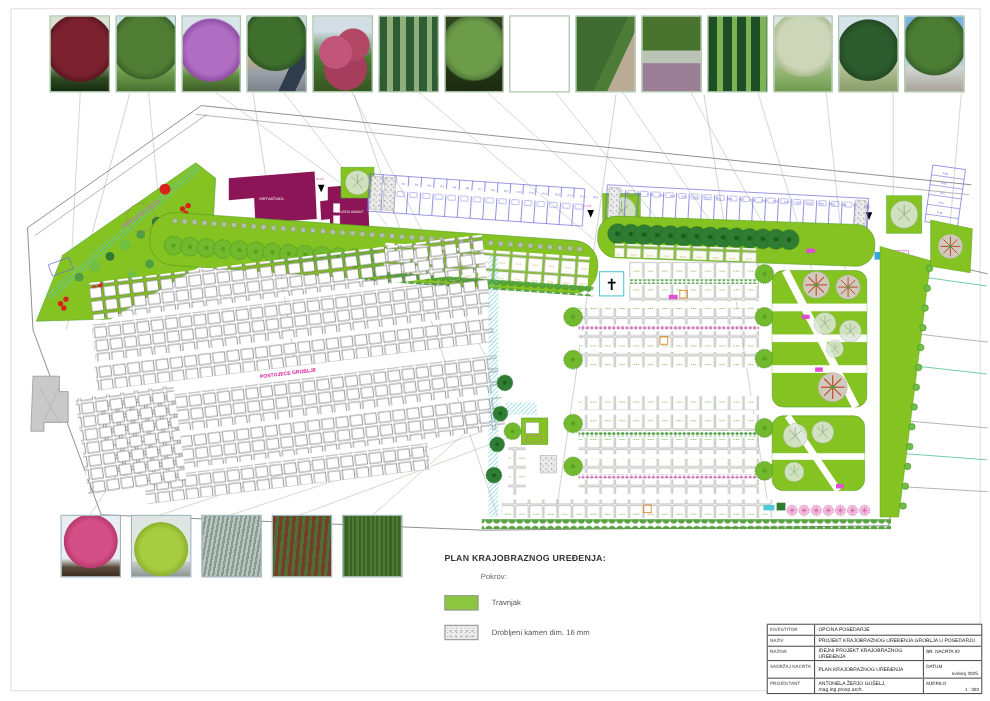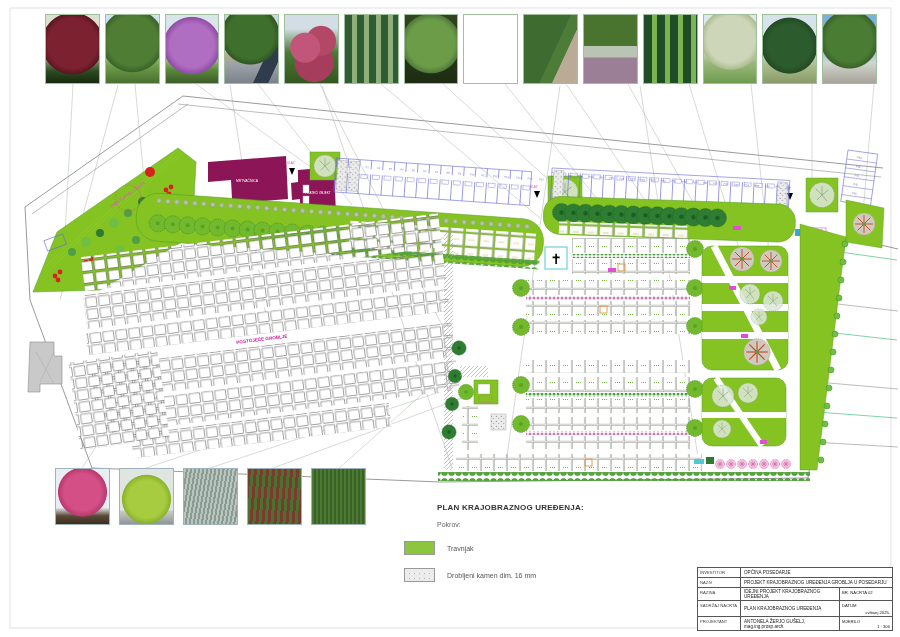--- a/index.html
+++ b/index.html
@@ -31,21 +31,21 @@
   .p13{background:radial-gradient(circle at 50% 45%,#2c5b2d 0 46%,#234b24 60%,transparent 62%),linear-gradient(#d7e3ea 0 40%,#a9bb8a 75%,#8a9b6a);}
   .p14{background:radial-gradient(circle at 50% 36%,#4a7c33 0 44%,#3a632a 56%,transparent 58%),linear-gradient(#79b1e0 0 45%,#cfd6cf 70%,#a8a29a);}
   .b1{background:radial-gradient(circle at 50% 42%,#d44f86 0 44%,#b93a6e 58%,transparent 60%),linear-gradient(#e8eef2 0 70%,#5c4a38 85%,#3a2e22);}
   .b2{background:radial-gradient(circle at 50% 55%,#a8cc3f 0 46%,#8cb32e 60%,transparent 62%),linear-gradient(#dfe6e2 0 75%,#c9cdc9 76%,#8f9693);}
   .b3{background:repeating-linear-gradient(100deg,#b9c6c0 0 2px,#8a9a90 2px 4px),linear-gradient(#9aa89e 0,#7c8a80);}
   .b4{background:repeating-linear-gradient(95deg,#7a3b2f 0 3px,#4c7030 3px 6px),linear-gradient(#b8c9b0 0 10%,transparent 11%);}
   .b5{background:repeating-linear-gradient(90deg,#4c7c33 0 2px,#3a6126 2px 4px),linear-gradient(#cfe0ea 0 10%,transparent 11%);}
 
   
   .legend{position:absolute;left:404px;top:503px;width:230px;}
-  .legend .lg-title{font-size:8px;font-weight:bold;letter-spacing:.2px;margin-left:33px;}
+  .legend .lg-title{font-size:8px;font-weight:bold;letter-spacing:.2px;}
   .legend .lg-sub{font-size:7px;color:#666;margin:9px 0 0 33px;}
   .legend .lg-row{display:flex;align-items:center;margin-top:13px;}
   .legend .swatch{width:29px;height:12px;border:0.5px solid #999;}
   .legend .swatch.gravel{background:#ececec;background-image:radial-gradient(#9a9a9a 22%,transparent 24%),radial-gradient(#b5b5b5 22%,transparent 24%);background-size:4px 4px,5px 5px;background-position:0 0,2px 2px;}
   .legend .lg-label{font-size:7px;color:#555;margin-left:12px;}
 
   
   .tblock{position:absolute;left:697px;top:567px;width:194px;border:0.8px solid #555;
           font-size:4.6px;color:#222;background:#fff;}
   .tb-row{display:flex;border-top:0.6px solid #555;}

